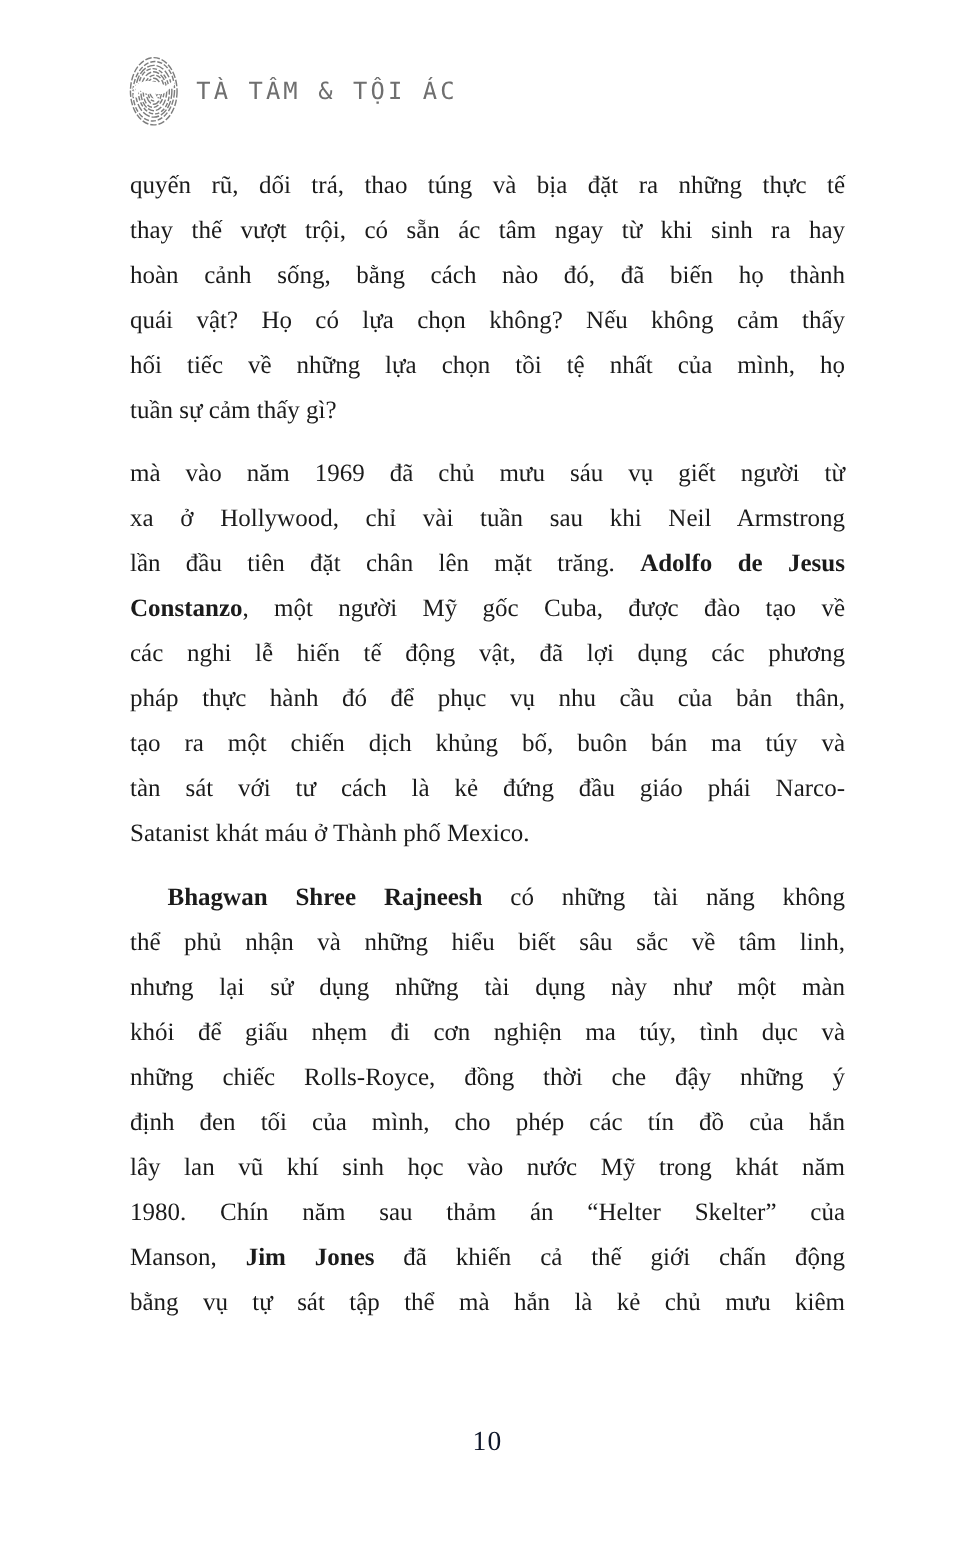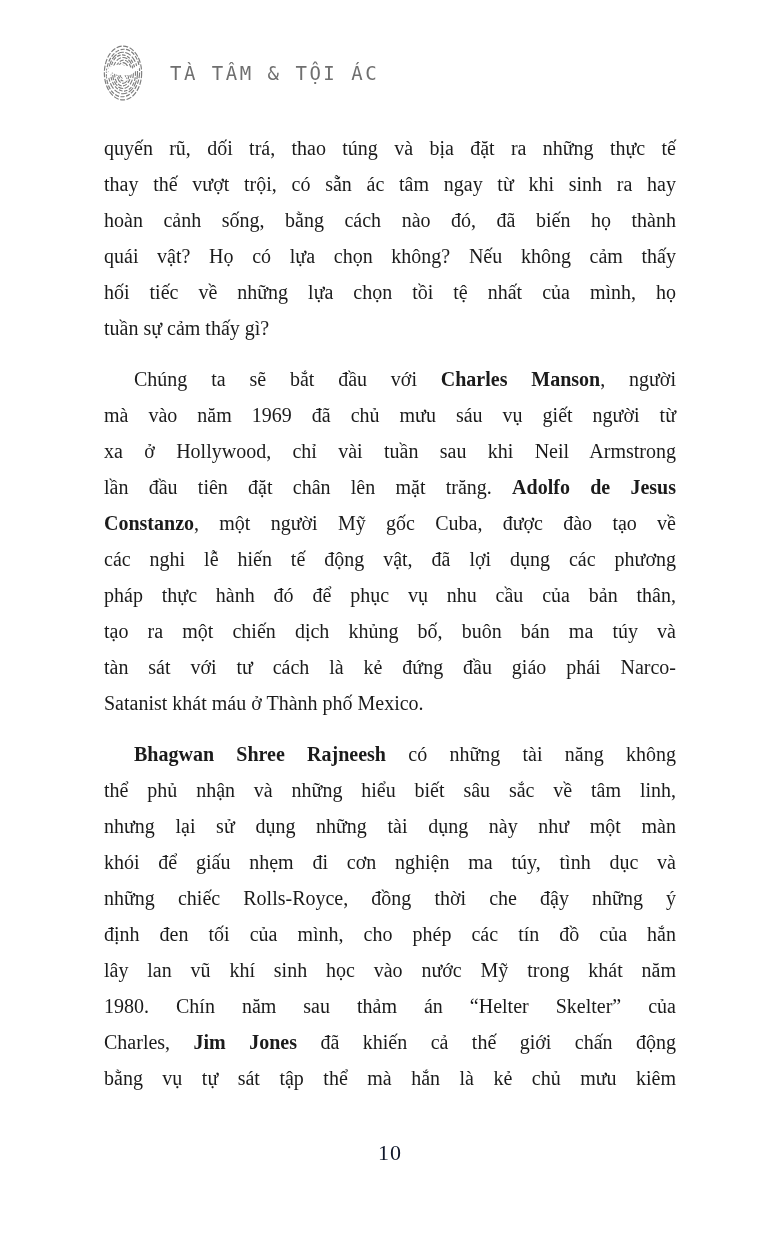--- a/index.html
+++ b/index.html
@@ -8,21 +8,21 @@
     width: 780px;
     height: 1235px;
     background: #ffffff;
     overflow: hidden;
     font-family: "Liberation Serif", serif;
     color: #1b1b1b;
   }
   .header {
     display: flex;
     align-items: center;
-    gap: 26px;
+    gap: 13px;
     padding: 44px 0 0 102px;
   }
   .logo { width: 42px; height: 58px; flex: 0 0 auto; }
   .logo svg { display: block; }
   .running-head {
     font-family: "DejaVu Sans Mono", monospace;
     font-size: 19px;
     letter-spacing: 2.5px;
     color: #6f6f6f;
     white-space: nowrap;
@@ -83,40 +83,39 @@
   <div class="text-block">
       <div class="para">
         <div class="line"><span>quyến rũ, dối trá, thao túng và bịa đặt ra những thực tế</span></div>
         <div class="line"><span>thay thế vượt trội, có sẵn ác tâm ngay từ khi sinh ra hay</span></div>
         <div class="line"><span>hoàn cảnh sống, bằng cách nào đó, đã biến họ thành</span></div>
         <div class="line"><span>quái vật? Họ có lựa chọn không? Nếu không cảm thấy</span></div>
         <div class="line"><span>hối tiếc về những lựa chọn tồi tệ nhất của mình, họ</span></div>
         <div class="line no-just"><span>tuần sự </span><span class="italic">cảm thấy</span><span> gì?</span></div>
       </div>
       <div class="para">
-        <div class="line indent"><span>Chúng ta sẽ bắt đầu với </span><span class="bold">Charles Manson</span><span>, người</span></div>
         <div class="line"><span>mà vào năm 1969 đã chủ mưu sáu vụ giết người từ</span></div>
         <div class="line"><span>xa ở Hollywood, chỉ vài tuần sau khi Neil Armstrong</span></div>
         <div class="line"><span>lần đầu tiên đặt chân lên mặt trăng. </span><span class="bold">Adolfo de Jesus</span></div>
         <div class="line"><span class="bold">Constanzo</span><span>, một người Mỹ gốc Cuba, được đào tạo về</span></div>
         <div class="line"><span>các nghi lễ hiến tế động vật, đã lợi dụng các phương</span></div>
         <div class="line"><span>pháp thực hành đó để phục vụ nhu cầu của bản thân,</span></div>
         <div class="line"><span>tạo ra một chiến dịch khủng bố, buôn bán ma túy và</span></div>
         <div class="line"><span>tàn sát với tư cách là kẻ đứng đầu giáo phái Narco-</span></div>
         <div class="line no-just"><span>Satanist khát máu ở Thành phố Mexico.</span></div>
       </div>
       <div class="para">
         <div class="line indent"><span class="bold">Bhagwan Shree Rajneesh</span><span> có những tài năng không</span></div>
         <div class="line"><span>thể phủ nhận và những hiểu biết sâu sắc về tâm linh,</span></div>
         <div class="line"><span>nhưng lại sử dụng những tài dụng này như một màn</span></div>
         <div class="line"><span>khói để giấu nhẹm đi cơn nghiện ma túy, tình dục và</span></div>
         <div class="line"><span>những chiếc Rolls-Royce, đồng thời che đậy những ý</span></div>
         <div class="line"><span>định đen tối của mình, cho phép các tín đồ của hắn</span></div>
         <div class="line"><span>lây lan vũ khí sinh học vào nước Mỹ trong khát năm</span></div>
         <div class="line"><span>1980. Chín năm sau thảm án “Helter Skelter” của</span></div>
-        <div class="line"><span>Charles, </span><span class="bold">Jim Jones</span><span> đã khiến cả thế giới chấn động</span></div>
+        <div class="line"><span>Manson, </span><span class="bold">Jim Jones</span><span> đã khiến cả thế giới chấn động</span></div>
         <div class="line"><span>bằng vụ tự sát tập thể mà hắn là kẻ chủ mưu kiêm</span></div>
       </div>
     </div>
 
   <div class="footer">10</div>
 
 </div>
 
 </body></html>

